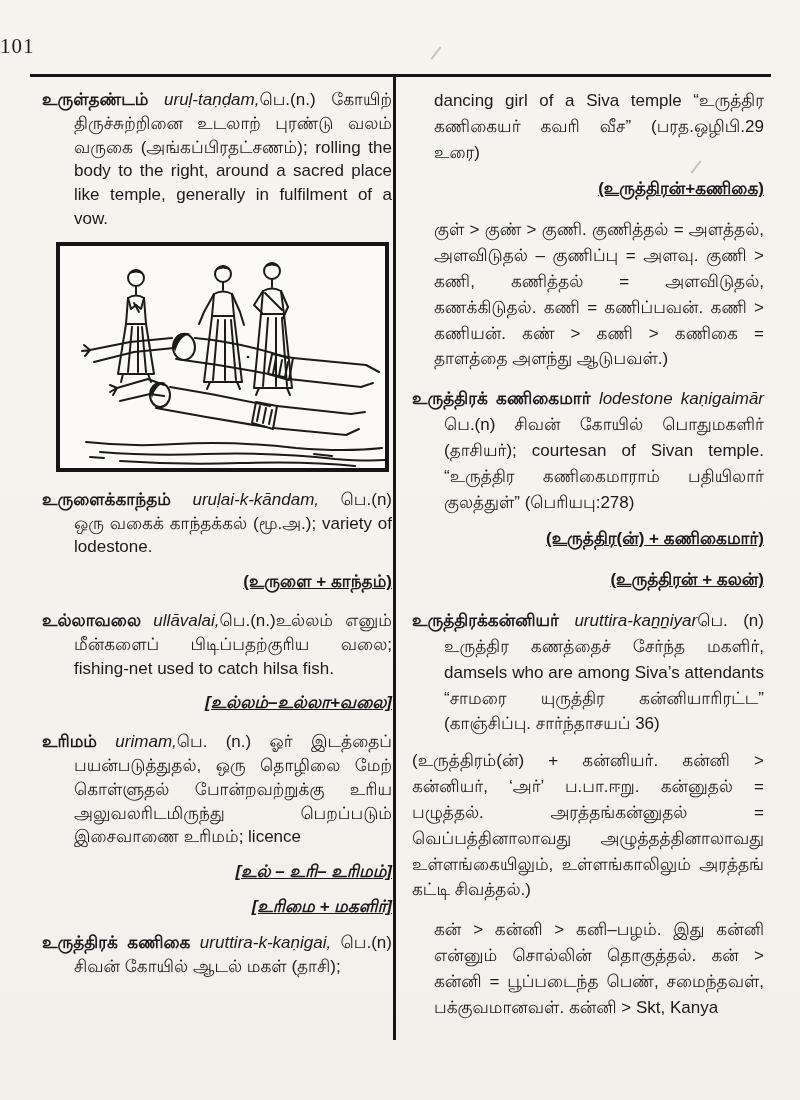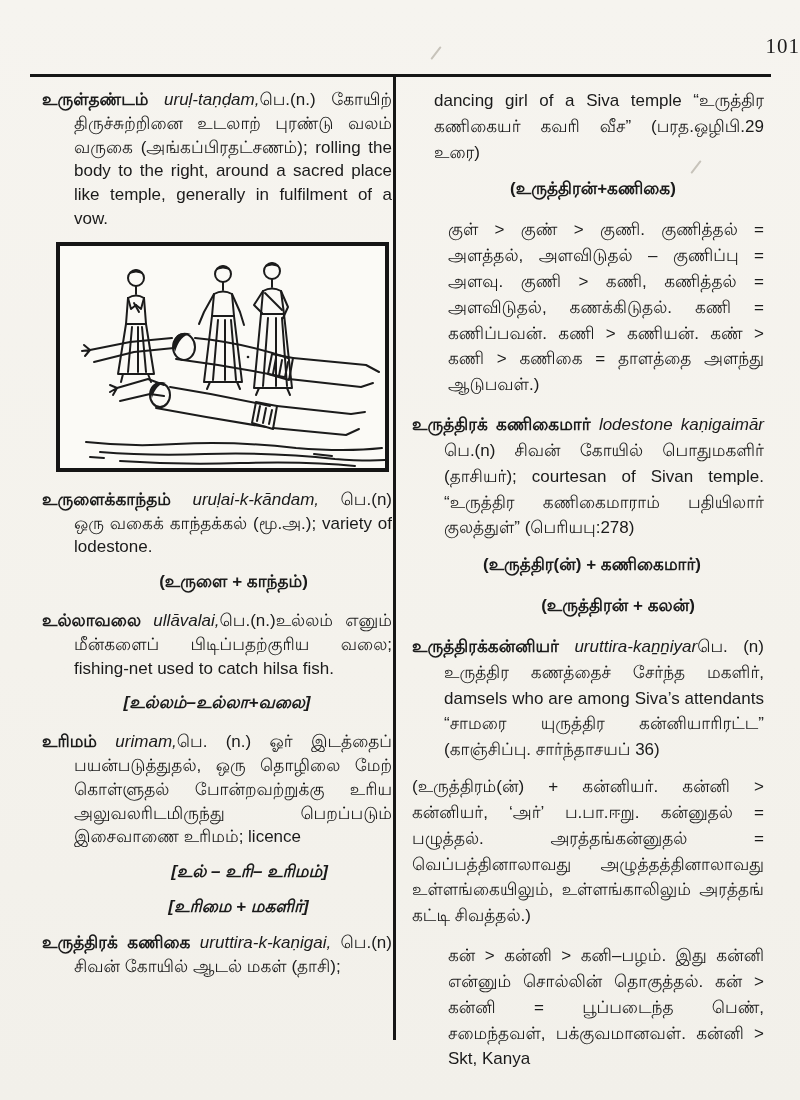--- a/index.html
+++ b/index.html
@@ -6,41 +6,41 @@
   body{
     width:800px;height:1100px;
     background:#f5f3ee;
     background-image:linear-gradient(180deg,#f6f4ef 0%,#f4f2ec 60%,#f2f0ea 100%);
     font-family:"Liberation Sans","DejaVu Sans",sans-serif;
     color:#1a1a1a;
     position:relative;
     overflow:hidden;
   }
   .pagenum{
-    position:absolute;top:34px;left:8px;right:0;
-    text-align:right;
+    position:absolute;top:34px;left:0;right:0;
+    text-align:left;
     font-family:"Liberation Serif","DejaVu Serif",serif;
     font-size:21px;letter-spacing:1px;
   }
   .hrule{position:absolute;left:30px;top:74px;width:741px;height:3px;background:#161616;}
   .vrule{position:absolute;left:393px;top:74px;width:3px;height:966px;background:#161616;}
   .mark{position:absolute;background:#c7c3ba;height:2px;border-radius:2px;}
   .mark1{left:428px;top:52px;width:16px;transform:rotate(-52deg);}
   .mark2{left:688px;top:166px;width:16px;transform:rotate(-52deg);}
   .col{position:absolute;top:88px;font-size:17px;line-height:1.4;text-align:justify;}
   .col.left{left:42px;width:350px;}
   .col.right{left:412px;width:352px;line-height:1.52;}
   p{margin:0 0 11px 0;}
   .entry{padding-left:32px;text-indent:-32px;}
   .hw{font-weight:bold;}
   .tr{font-style:italic;}
-  .etym{font-weight:bold;text-align:center;margin:3px 0 15px 0;}
+  .etym{font-weight:bold;text-align:right;margin:3px 0 15px 0;text-decoration:underline;}
   .etym.sq{font-style:italic;}
   .cont{margin-left:22px;}
-  .note{margin-left:36px;margin-bottom:14px;}
+  .note{margin-left:22px;margin-bottom:14px;}
   .note.flush{margin-left:0;}
   .illus{
     margin:8px 0 16px 14px;
     width:325px;height:222px;
     border:4px solid #151515;
     background:#fbfaf6;
     box-sizing:content-box;
   }
   .illus svg{display:block;}
   .ml70{margin-left:70px;} .ml33{margin-left:33px;} .ml68{}

